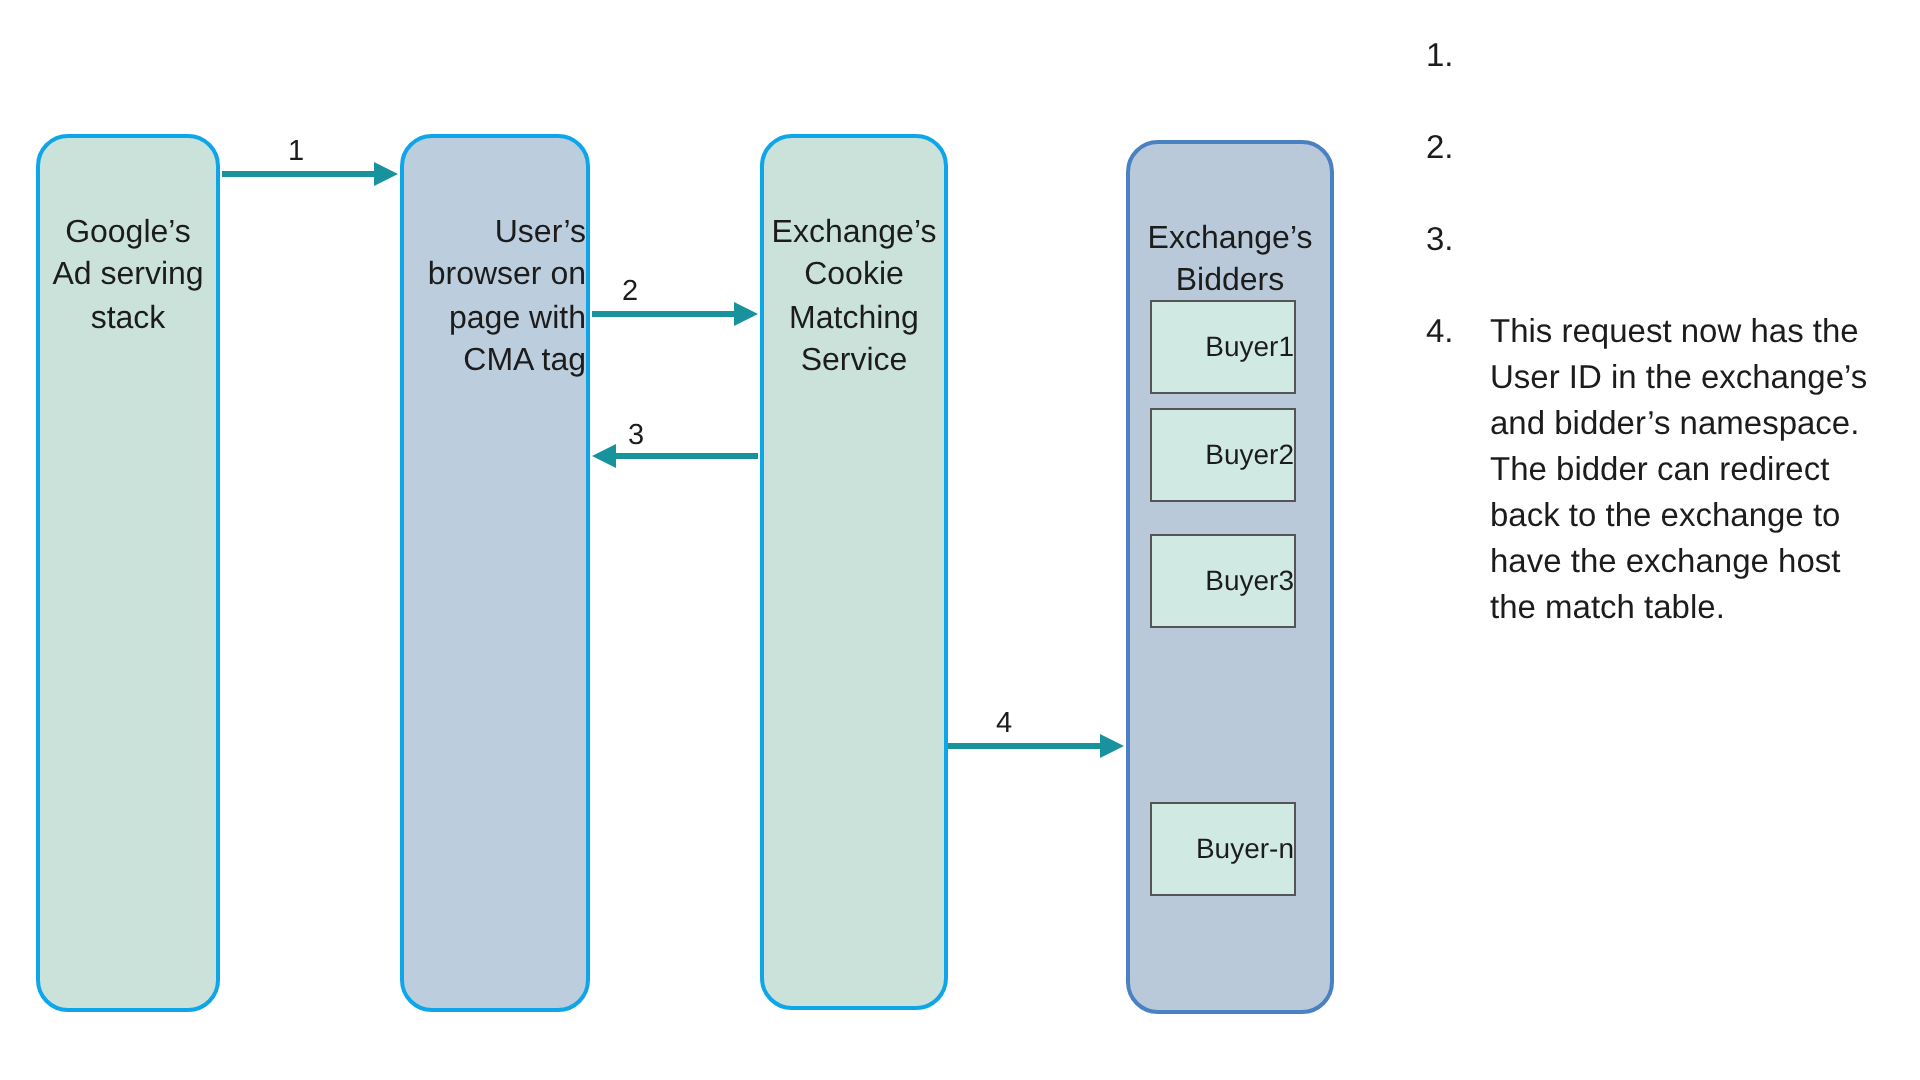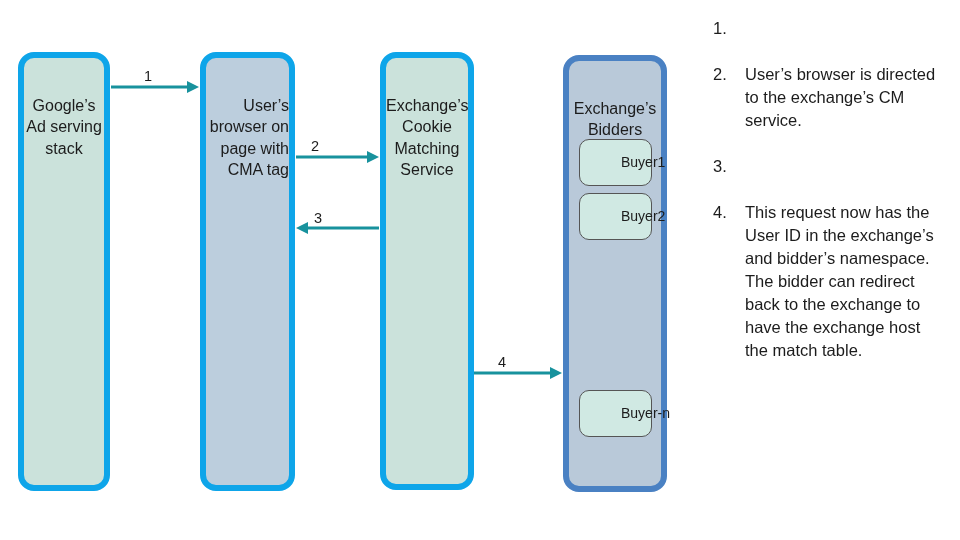--- a/index.html
+++ b/index.html
@@ -2,31 +2,31 @@
 <html><head>
 <meta charset="utf-8">
 <style>
   html,body{margin:0;padding:0;background:#ffffff;}
   .stage{
     position:relative;width:960px;height:540px;background:#ffffff;overflow:hidden;
     font-family:"Liberation Sans", sans-serif;color:#1c1c1c;
   }
   .arrows{position:absolute;left:0;top:0;width:960px;height:540px;pointer-events:none;}
   .node{
-    position:absolute;box-sizing:border-box;border:6px solid #0ea5e9;border-radius:16px;
-    text-align:center;font-size:16px;line-height:21.5px;white-space:pre-line;padding-top:15px;
+    position:absolute;box-sizing:border-box;border:2px solid #0ea5e9;border-radius:16px;
+    text-align:center;font-size:16px;line-height:21.5px;white-space:pre-line;padding-top:15px;margin-top:15px;
   }
   .fill-green{background:#cbe2db;}
   .fill-blue{background:#bccedd;text-align:right;}
   .node-bidders{background:#b9c9d9;border-color:#4a81c3;}
   .buyer{
     position:absolute;box-sizing:border-box;width:73px;height:47px;left:10px;
-    background:#d0e9e3;border:1.5px solid #555555;border-radius:10px;
-    display:flex;align-items:center;justify-content:flex-start;
-    font-size:14px;white-space:nowrap;padding-left:41px;
+    background:#d0e9e3;border:1.5px solid #555555;border-radius:0;
+    display:flex;align-items:center;justify-content:flex-end;
+    font-size:14px;white-space:nowrap;
   }
   .arrow-label{
     position:absolute;width:20px;text-align:center;font-size:14.5px;line-height:16px;
   }
   .steps{position:absolute;left:700px;top:17px;width:250px;}
   .step{display:flex;margin-bottom:23px;}
   .step-num{width:45px;box-sizing:border-box;padding-left:13px;font-size:16.5px;line-height:23px;}
   .step-text{width:200px;font-size:16.5px;line-height:23px;}
 </style>
 </head>
@@ -80,32 +80,34 @@
 
   <div class="node node-bidders" style="left:563px;top:55px;width:104px;height:437px">
     <span>Exchange’s
 Bidders</span>
     <div class="buyer" style="top:78px">
       <span>Buyer1</span>
     </div>
     <div class="buyer" style="top:132px">
       <span>Buyer2</span>
     </div>
+    <div class="buyer" style="top:195px">
+      <span>Buyer3</span>
+    </div>
     <div class="buyer" style="top:329px">
       <span>Buyer-n</span>
     </div>
   </div>
 
   <div class="steps">
     <div class="step">
       <div class="step-num">1.</div>
     </div>
     <div class="step">
       <div class="step-num">2.</div>
-      <div class="step-text">User’s browser is directed to the exchange’s CM service.</div>
     </div>
     <div class="step">
       <div class="step-num">3.</div>
     </div>
     <div class="step">
       <div class="step-num">4.</div>
       <div class="step-text">This request now has the User ID in the exchange’s and bidder’s namespace. The bidder can redirect back to the exchange to have the exchange host the match table.</div>
     </div>
   </div>
 

